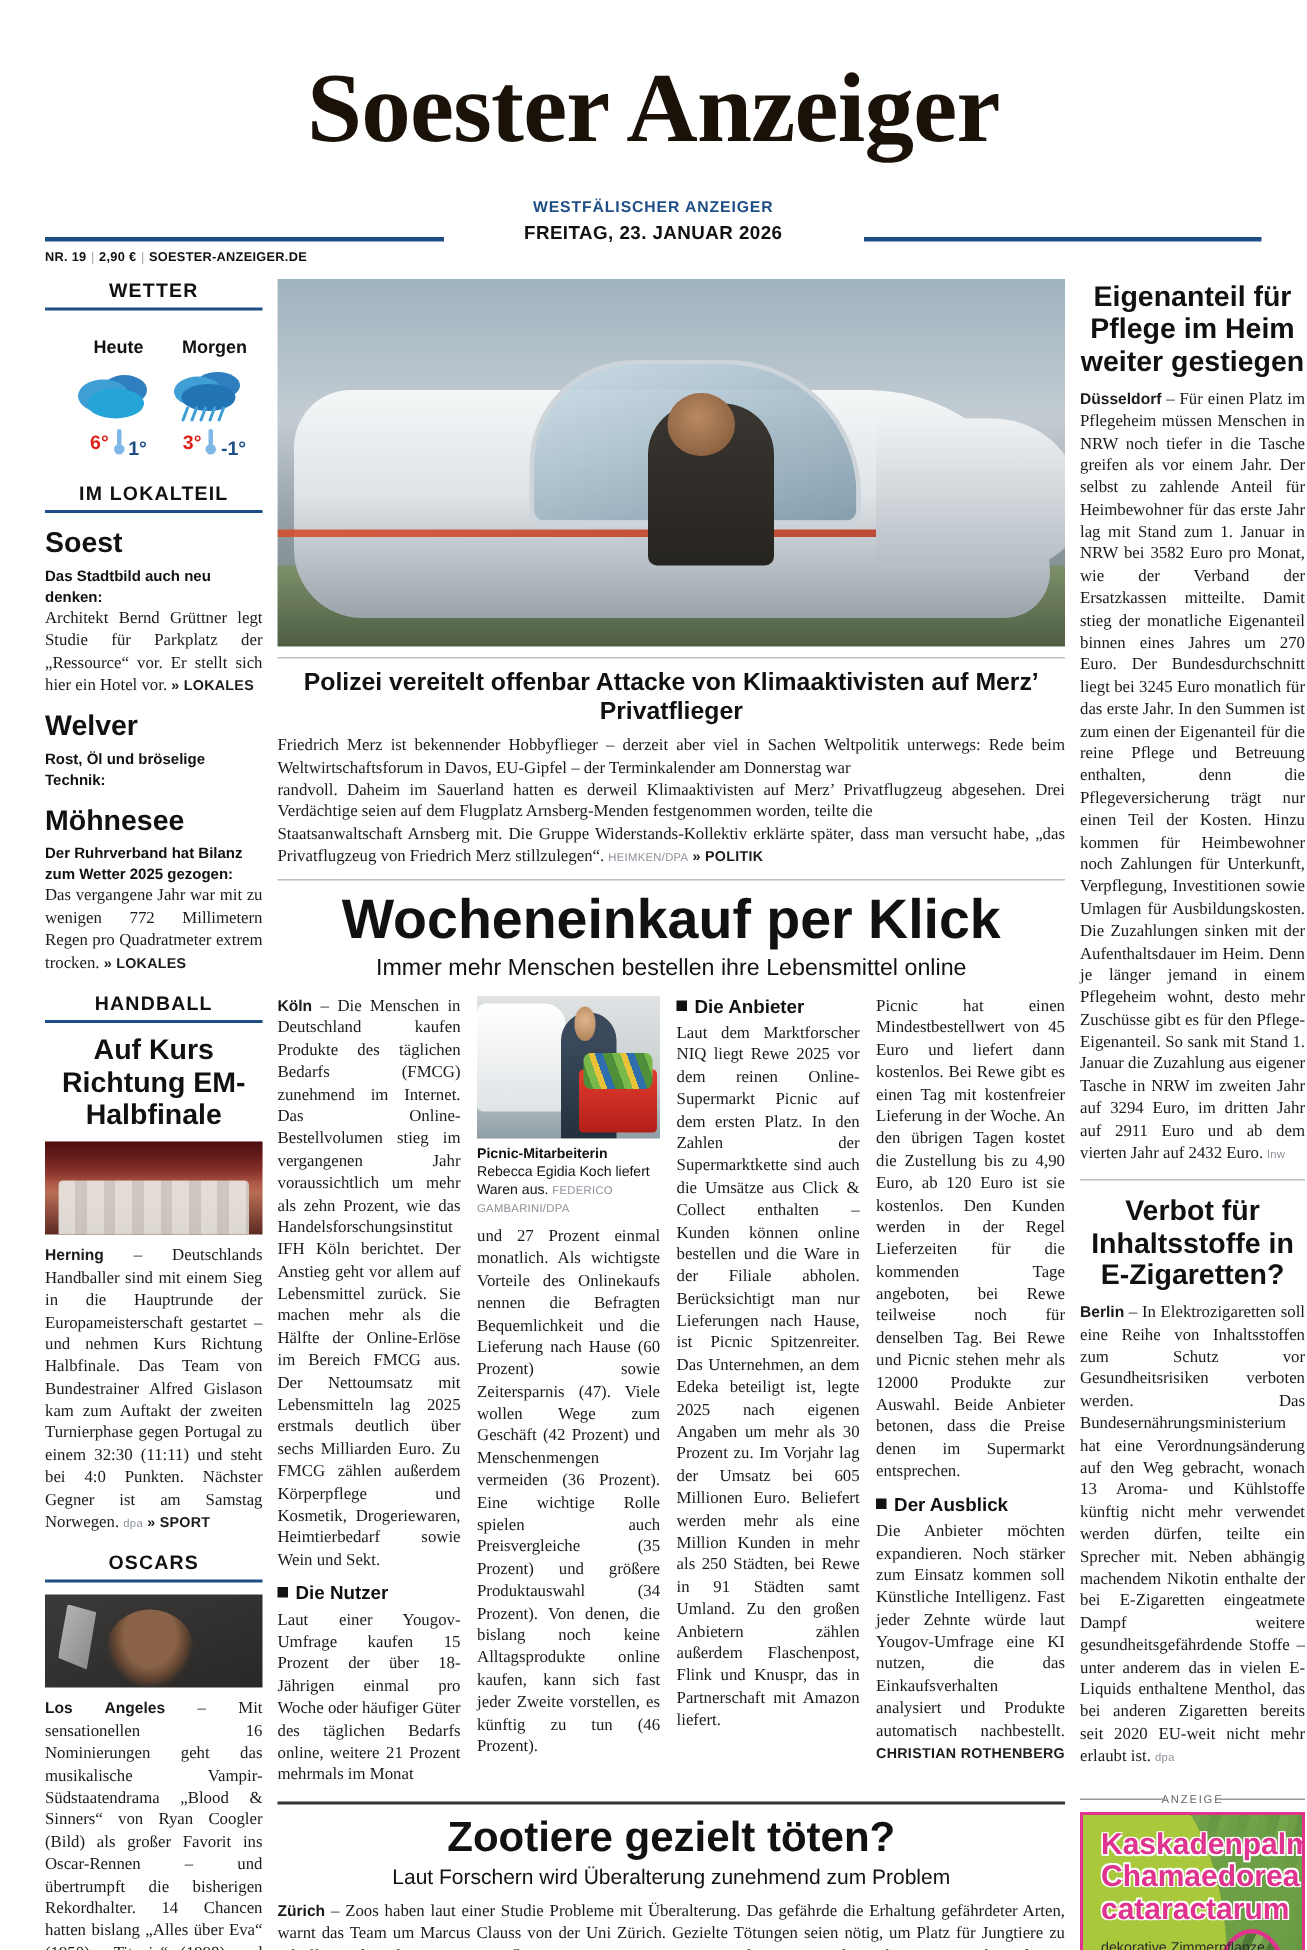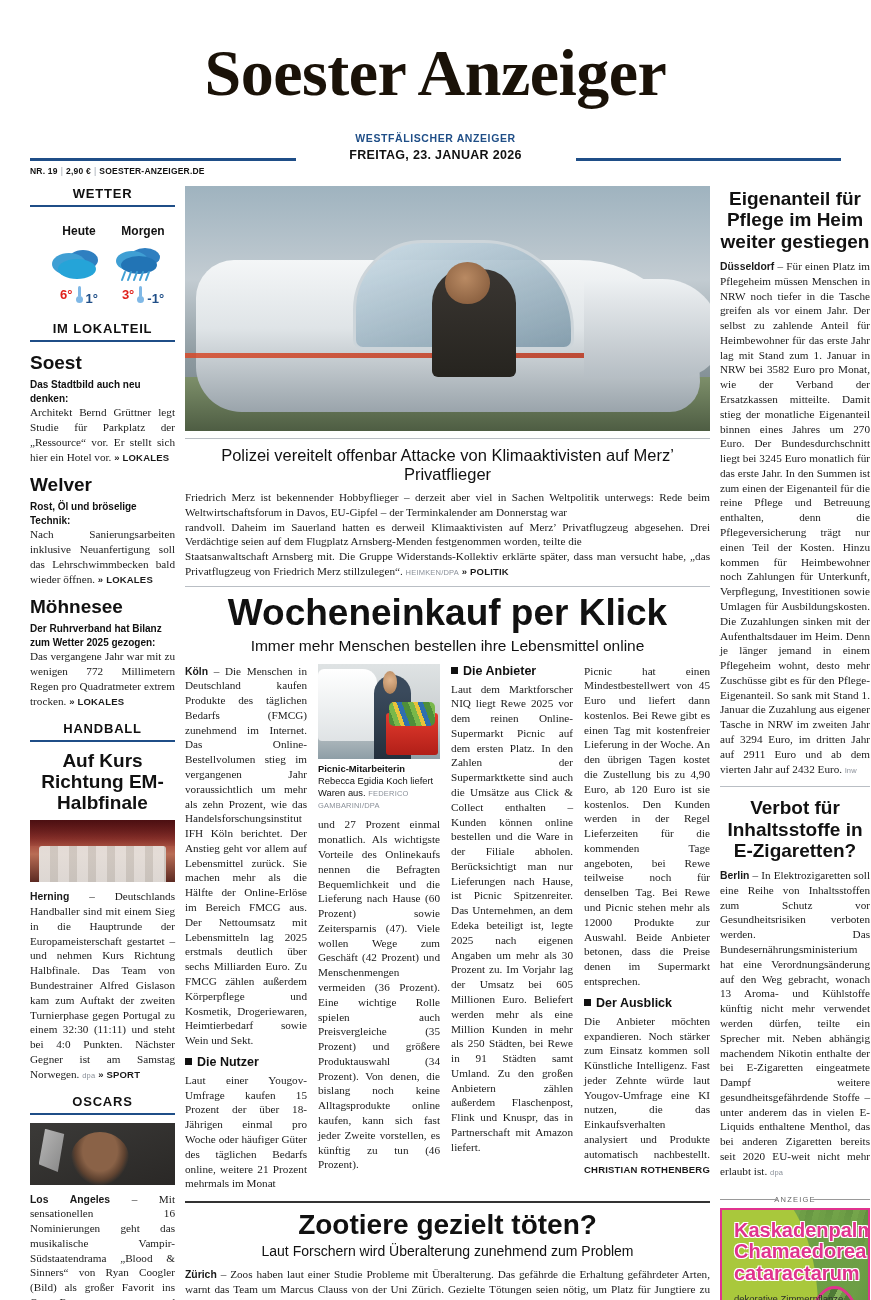--- a/index.html
+++ b/index.html
@@ -245,21 +245,21 @@
 
   .cap {
     font-family: "Liberation Sans", sans-serif;
     font-size: 9.4px; line-height: 1.3; color: #111;
   }
   .cap b { font-weight: 700; }
 
   
   .kicker-head {
     font-family: "Liberation Sans", sans-serif;
-    font-weight: 400; font-size: 16.5px; line-height: 1.15;
+    font-weight: 700; font-size: 16.5px; line-height: 1.15;
     text-align: center; color: #111; margin: 2px 0 6px;
   }
   .cols3 { display: grid; grid-template-columns: repeat(1,1fr); column-gap: 11px; }
   .cols4 { display: grid; grid-template-columns: repeat(4,1fr); column-gap: 11px; }
   .mega-head {
     font-family: Liberation Sans, sans-serif;
     font-weight: 700; font-size: 37px; line-height: 1.02;
     text-align: center; color: #111; margin-top: 4px;
   }
   .mega-sub {
@@ -412,24 +412,20 @@
         <div class="teaser-lead">Das Stadtbild auch neu denken:</div>
         <div class="body-txt">
           <span>Architekt Bernd Grüttner legt Studie für Parkplatz der „Ressource“ vor. Er stellt sich hier ein Hotel vor.</span>
           <span class="ref">» LOKALES</span>
         </div>
       </div>
 
       <div>
         <div class="town-name">Welver</div>
         <div class="teaser-lead">Rost, Öl und bröselige Technik:</div>
-        <div class="body-txt">
-          <span>Nach Sanierungsarbeiten inklusive Neuanfertigung soll das Lehrschwimmbecken bald wieder öffnen.</span>
-          <span class="ref">» LOKALES</span>
-        </div>
       </div>
 
       <div>
         <div class="town-name">Möhnesee</div>
         <div class="teaser-lead">Der Ruhrverband hat Bilanz zum Wetter 2025 gezogen:</div>
         <div class="body-txt">
           <span>Das vergangene Jahr war mit zu wenigen 772 Millimetern Regen pro Quadratmeter extrem trocken.</span>
           <span class="ref">» LOKALES</span>
         </div>
       </div>

